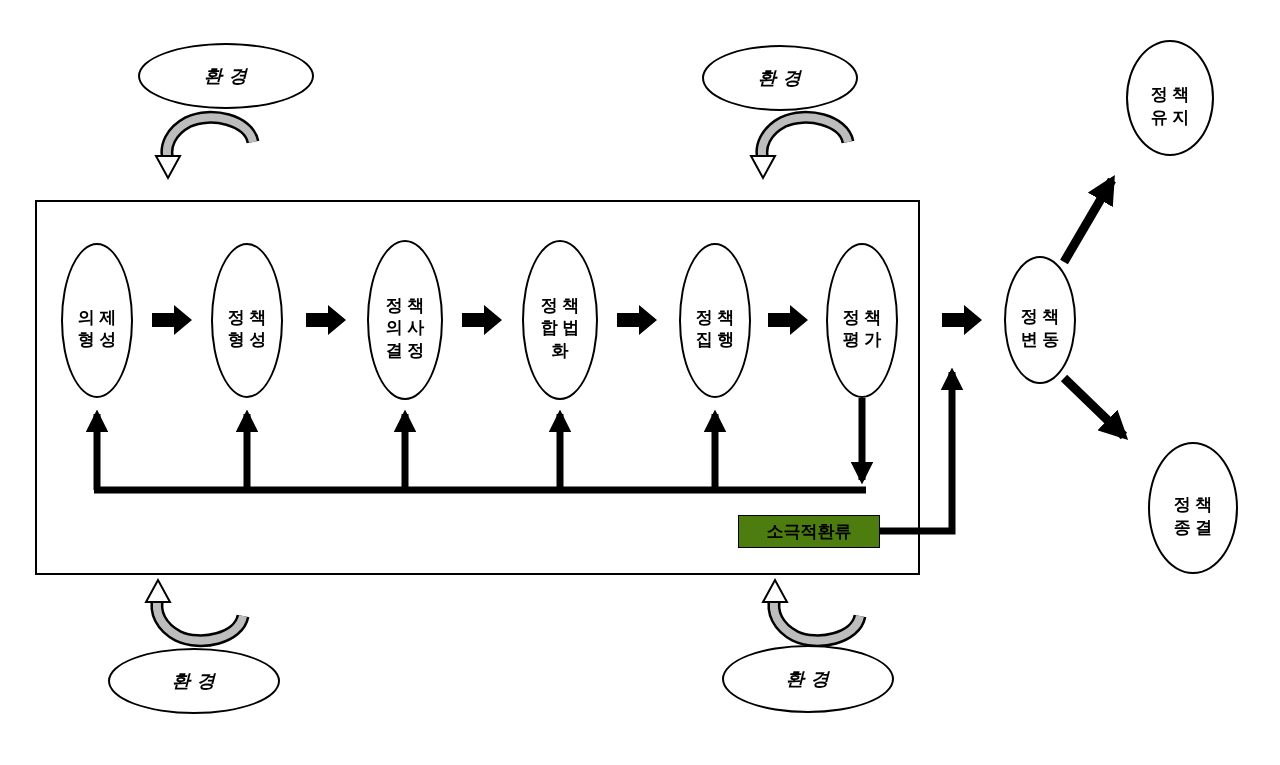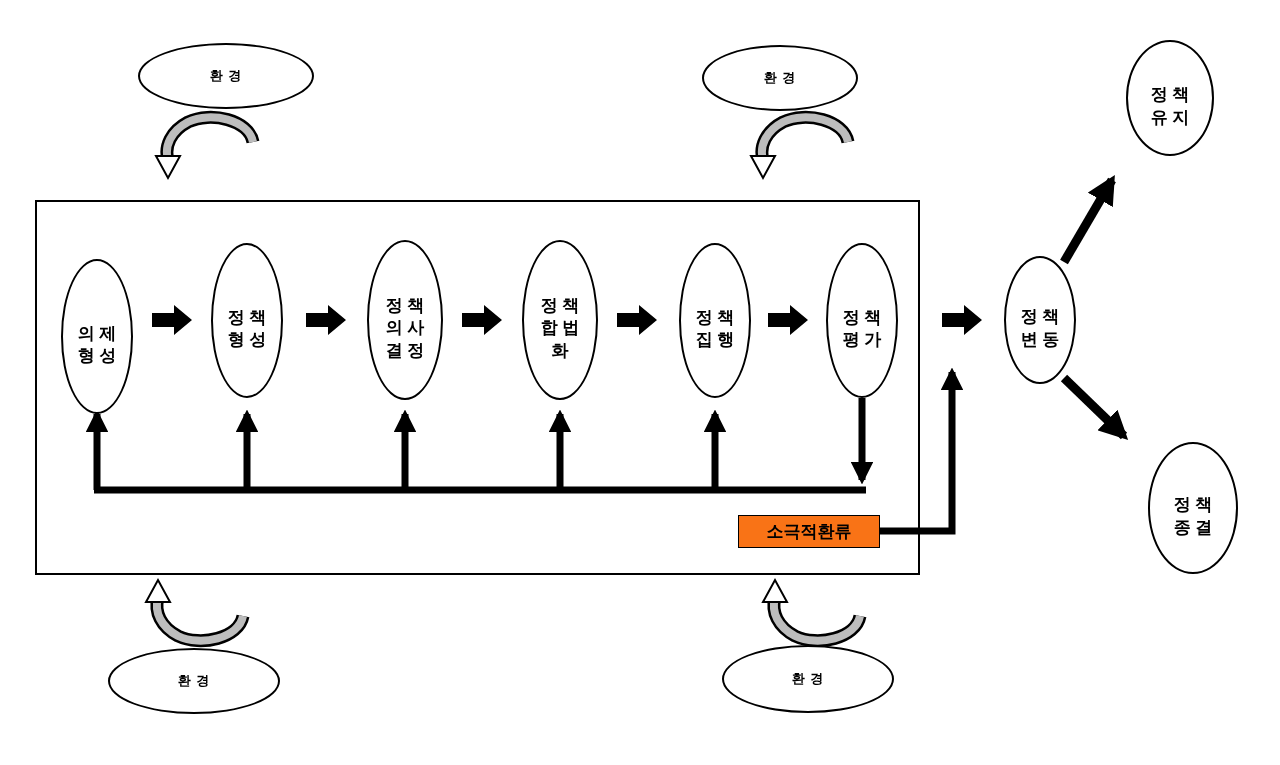--- a/index.html
+++ b/index.html
@@ -39,27 +39,27 @@
   .ellipse {
     border: 2px solid #000;
     border-radius: 50%;
   }
   .node span {
     white-space: pre-line;
     font-weight: bold;
     color: #000;
   }
   .stage span, .outcome span { font-size: 17px; line-height: 1.3; margin-top: 17px; }
-  .env span { font-size: 13px; letter-spacing: 1px; }
+  .env span { font-size: 18px; letter-spacing: 1px; font-style: italic; }
   .feedback-box {
     position: absolute;
     left: 738px; top: 515px;
     width: 142px; height: 33px;
     border: 1px solid #000;
-    background: #f97316;
+    background: #4d7c0f;
     display: flex;
     align-items: center;
     justify-content: center;
     z-index: 3;
     box-sizing: border-box;
   }
   .feedback-box span { font-weight: bold; font-size: 17px; color: #000; }
 </style>
 </head>
 <body>
@@ -115,21 +115,21 @@
       <path d="M 48,-16 C 44,-38 6,-47 -17,-36 C -34,-27 -41,-12 -37,2" fill="none" stroke="#bdbdbd" stroke-width="8"></path>
       <polygon points="-49,-2 -25,-2 -37,20" fill="#fff" stroke="#000" stroke-width="2"></polygon>
     </g>
     <g transform="translate(812,600) scale(1,-1)">
       <path d="M 48,-16 C 44,-38 6,-47 -17,-36 C -34,-27 -41,-12 -37,2" fill="none" stroke="#000" stroke-width="13"></path>
       <path d="M 48,-16 C 44,-38 6,-47 -17,-36 C -34,-27 -41,-12 -37,2" fill="none" stroke="#bdbdbd" stroke-width="8"></path>
       <polygon points="-49,-2 -25,-2 -37,20" fill="#fff" stroke="#000" stroke-width="2"></polygon>
     </g>
   </svg>
 
-  <div class="node ellipse stage" style="left:61px; top:259px; width:72px; height:155px;">
+  <div class="node ellipse stage" style="left:61px; top:243px; width:72px; height:155px;">
     <span>의 제
 형 성</span>
   </div>
   <div class="node ellipse stage" style="left:211px; top:243px; width:72px; height:155px;">
     <span>정 책
 형 성</span>
   </div>
   <div class="node ellipse stage" style="left:367px; top:240px; width:76px; height:160px;">
     <span>정 책
 의 사

